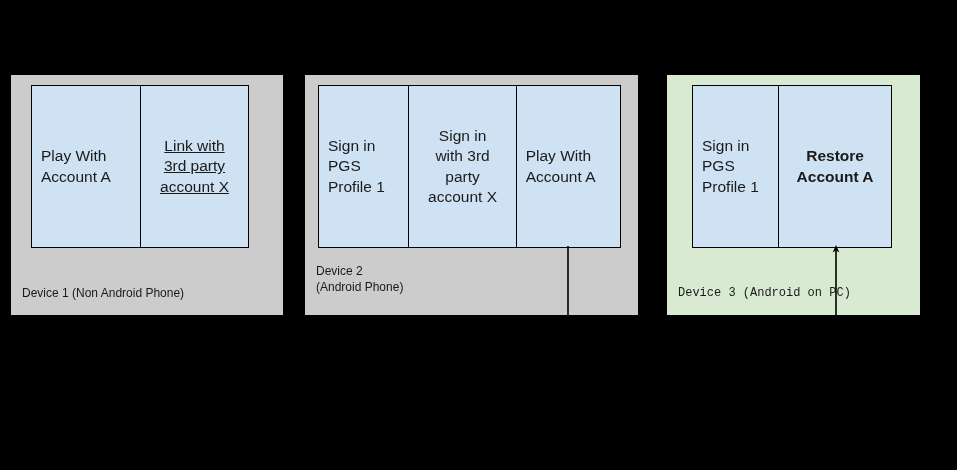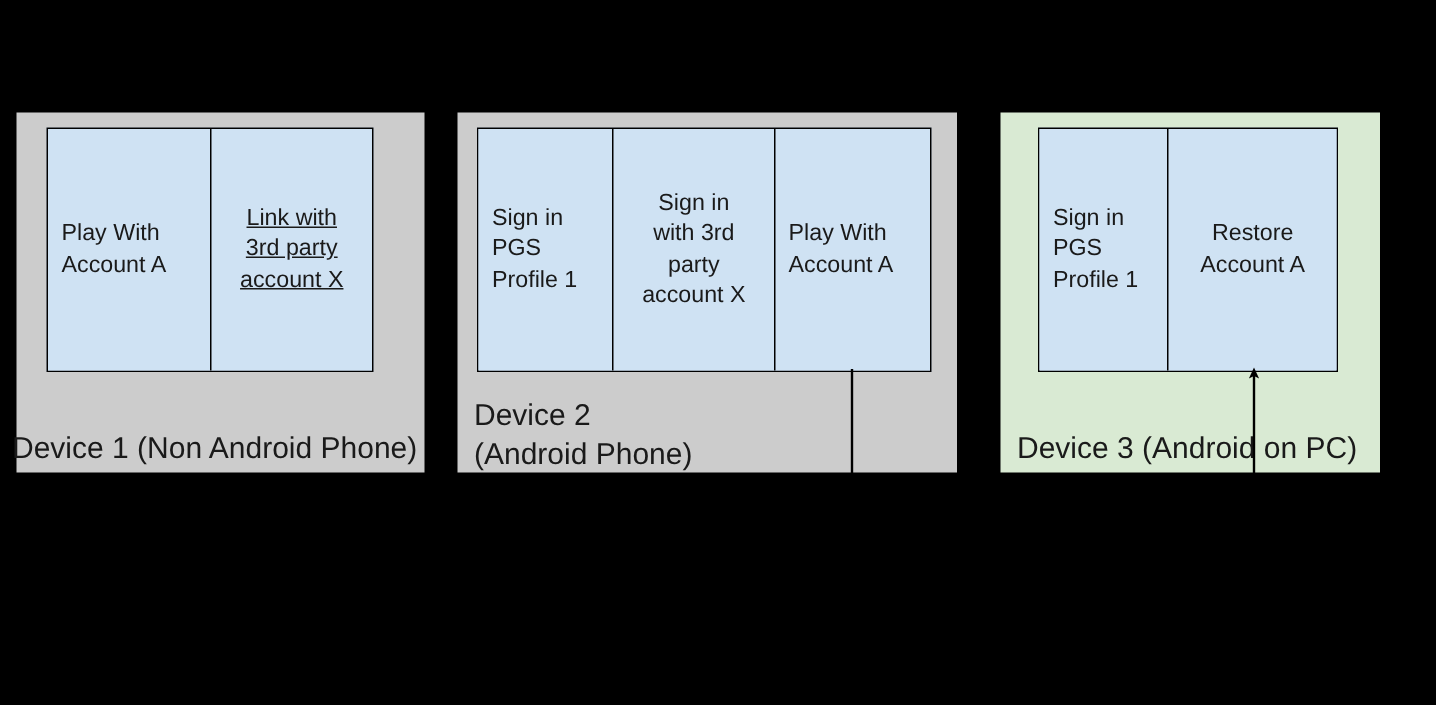--- a/index.html
+++ b/index.html
@@ -56,34 +56,34 @@
 
   
   #box-1-1 { width: 109px; }
   #box-1-2 { width: 109px; text-decoration: underline; }
 
   #box-2-1 { width: 90px;  }
   #box-2-2 { width: 108px; }
   #box-2-3 { width: 105px; }
 
   #box-3-1 { width: 86px;  }
-  #box-3-2 { width: 114px; }
+  #box-3-2 { width: 114px; font-weight: bold; }
 
   
   .device-caption {
     position: absolute;
-    font-size: 20px;
+    font-size: 12px;
     line-height: 1.32;
     color: #1a1a1a;
     white-space: pre-line;
     pointer-events: none;
   }
-  #device-caption-1 { left: 8px;  top: 286px; }
+  #device-caption-1 { left: 22px;  top: 286px; }
   #device-caption-2 { left: 316px; top: 264px; }
-  #device-caption-3 { left: 678px; top: 286px; }
+  #device-caption-3 { left: 678px; top: 286px; font-family: Liberation Mono, monospace; }
 
   
   .connector {
     position: absolute;
     overflow: visible;
   }
   #connector-device2 { left: 560px; top: 246px; width: 16px;  height: 72px; }
   #connector-device3 { left: 828px; top: 244px; width: 16px;  height: 74px; }
 </style>
 </head>

